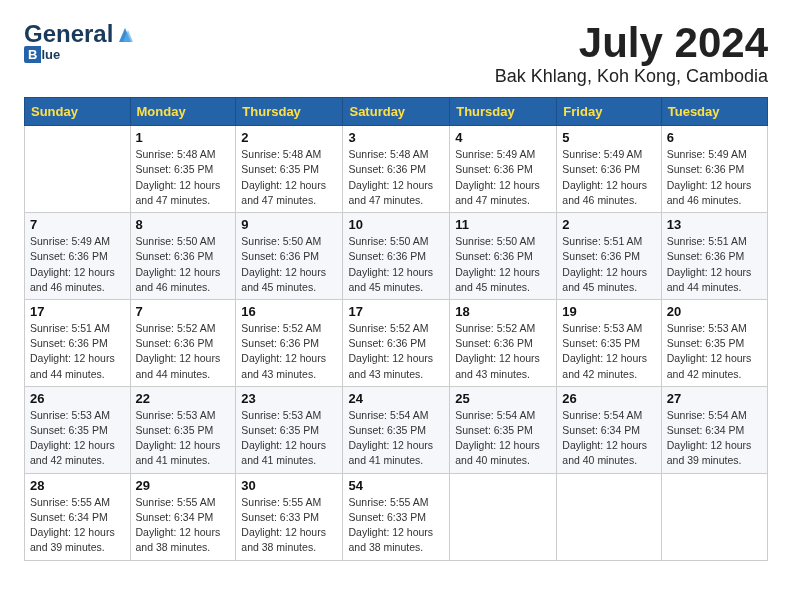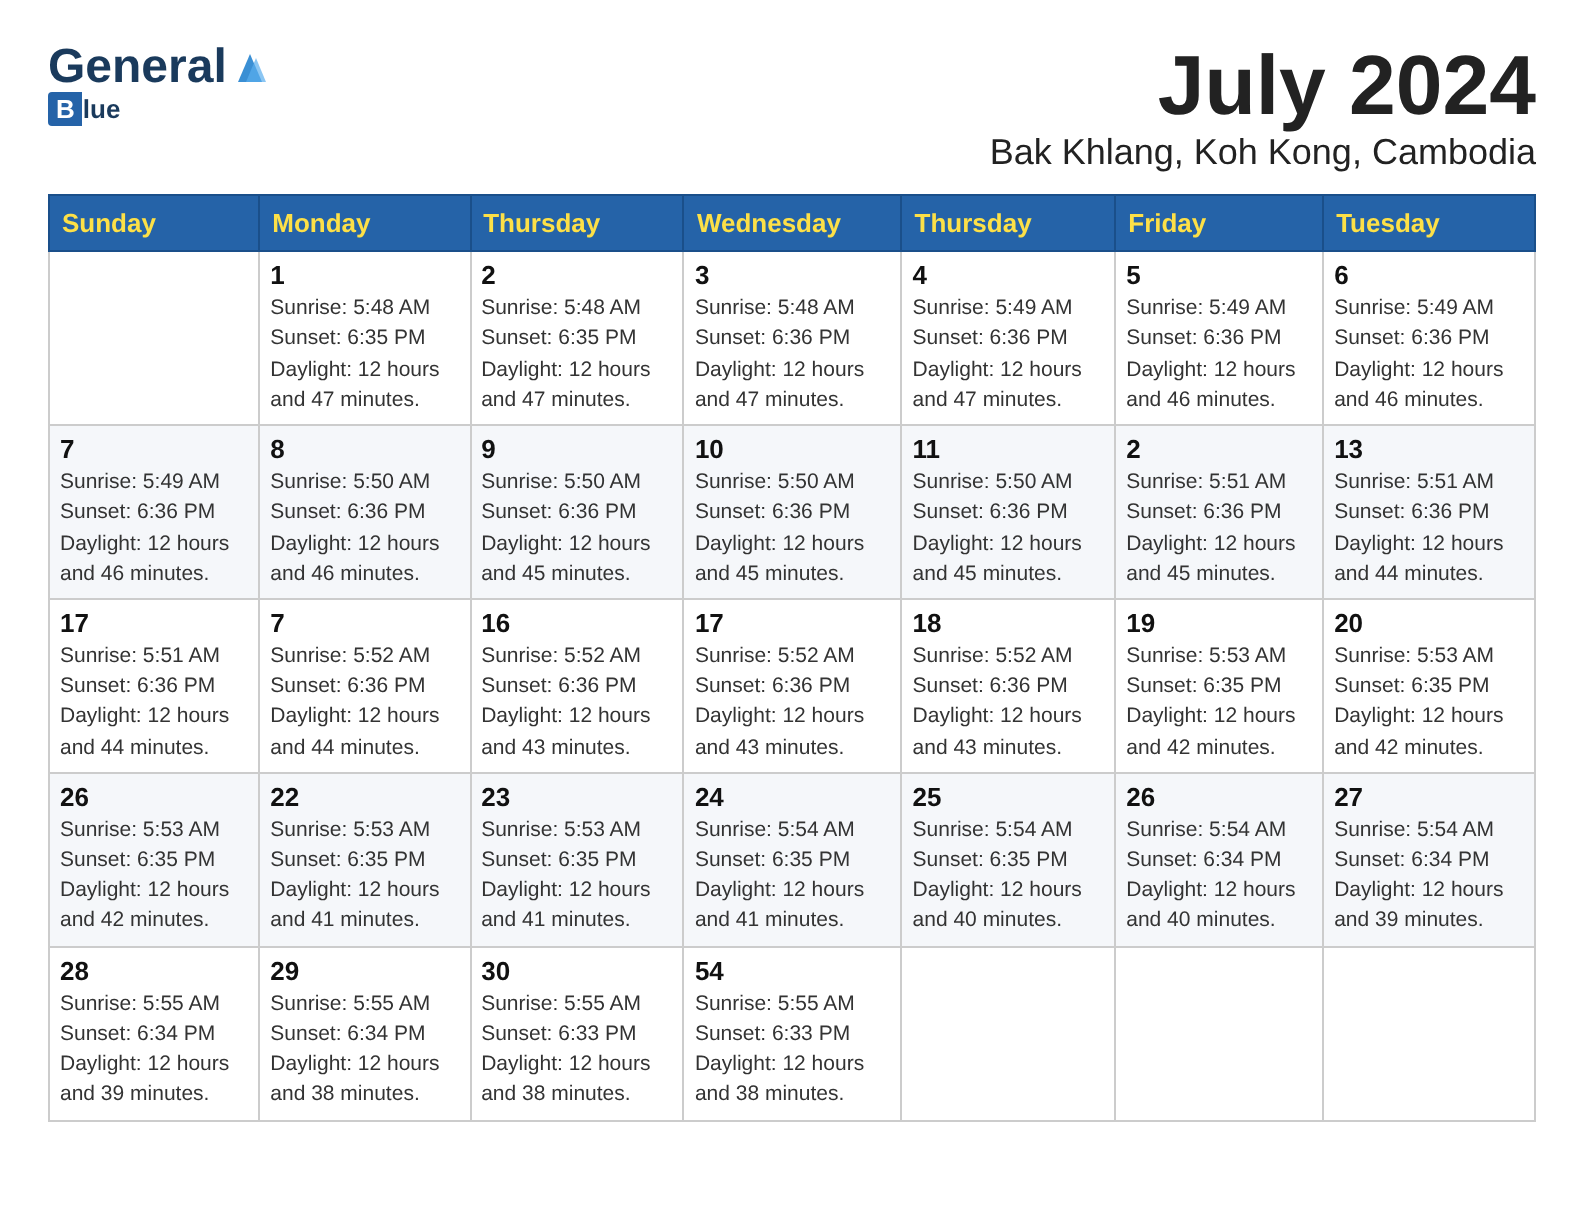--- a/index.html
+++ b/index.html
@@ -112,21 +112,21 @@
       <div class="location-title">Bak Khlang, Koh Kong, Cambodia</div>
     </div>
   </div>
 
   <table class="calendar-table">
     <thead>
       <tr>
         <th>Sunday</th>
         <th>Monday</th>
         <th>Thursday</th>
-        <th>Wednesday</th>
+        <th>Saturday</th>
         <th>Thursday</th>
         <th>Friday</th>
         <th>Tuesday</th>
       </tr>
     </thead>
     <tbody id="calendar-body">
     <tr>
           <td class="empty-cell"></td>
           <td>
             <span class="day-number">1</span>

